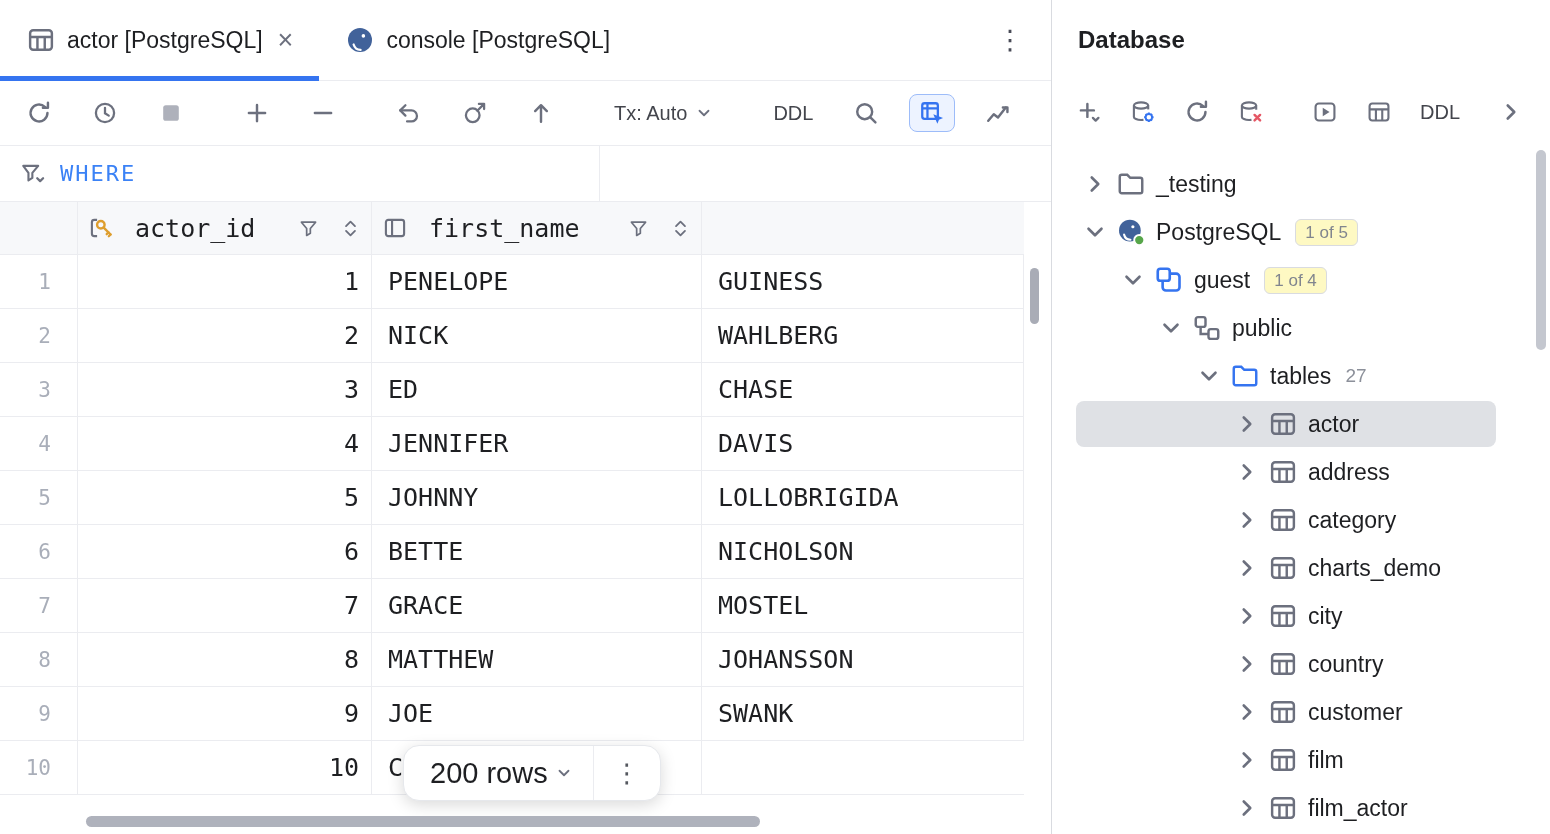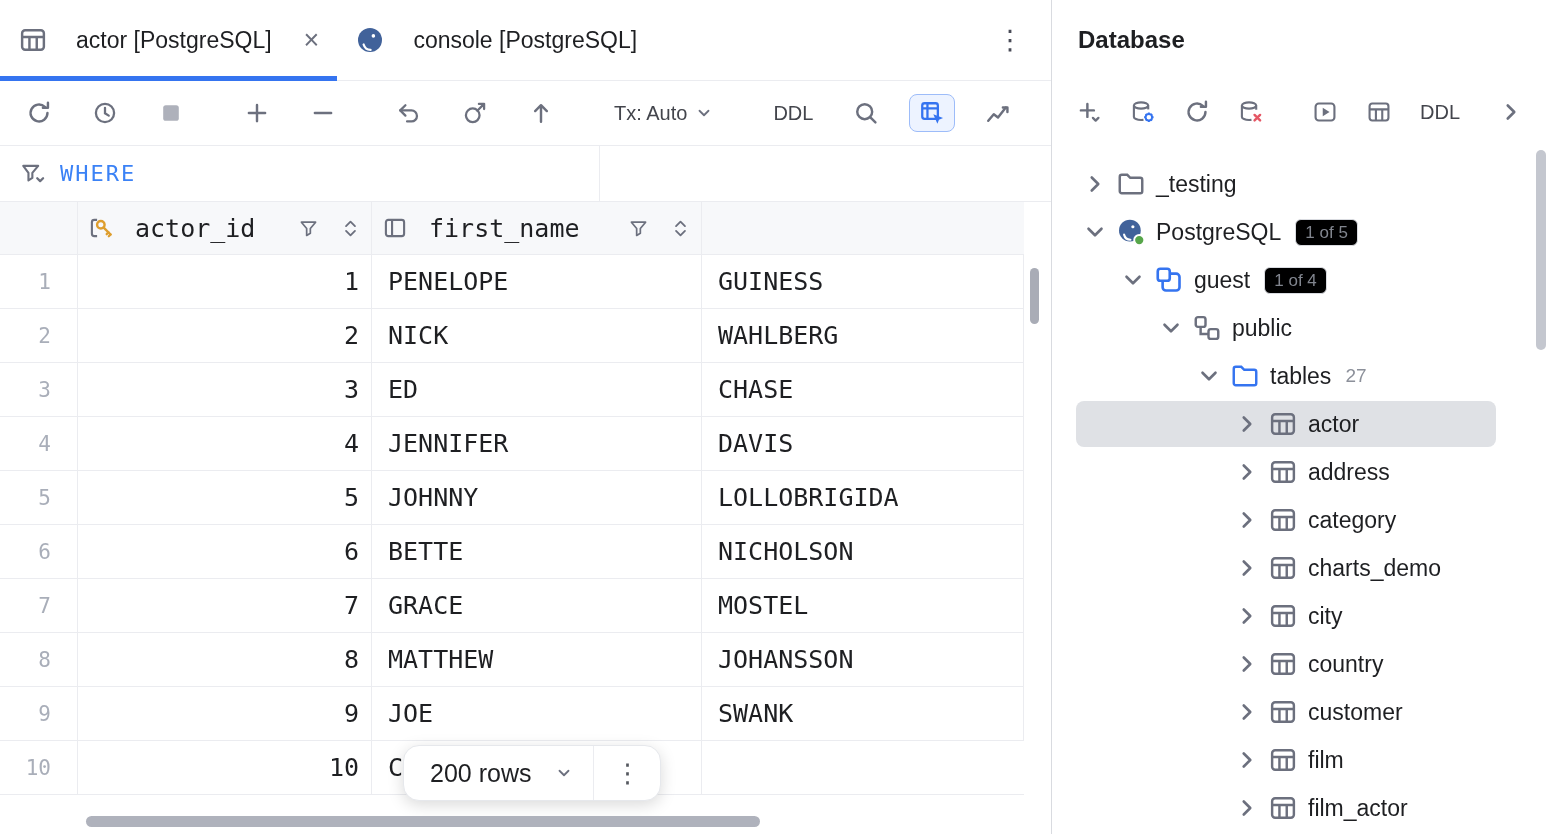--- a/index.html
+++ b/index.html
@@ -11,21 +11,21 @@
 
   
   .ic{width:26px;height:26px;display:block;flex-shrink:0}
   .ic.s{width:18px;height:18px}
   .ic.m{width:21px;height:21px}
   .ic.t{width:30px;height:30px}
   .g{color:#6C707E}.b{color:#3574F0}
 
   
   .tabbar{height:81px;display:flex;align-items:stretch;border-bottom:1px solid #EBECF0;flex-shrink:0}
-  .tab{display:flex;align-items:center;gap:28px;padding:0 18px;position:relative;font-size:23px}
+  .tab{display:flex;align-items:center;gap:11px;padding:0 26px;position:relative;font-size:23px}
   .tab.active::after{content:'';position:absolute;left:0;right:0;bottom:-1px;height:5px;background:#3574F0}
   .tab-close{color:#6C707E;font-size:27px;line-height:1;margin-left:4px}
   .tabbar-kebab{margin-left:auto;align-self:center;margin-right:24px;color:#494B57;font-size:27px;width:34px;text-align:center}
 
   
   .etoolbar{height:64px;display:flex;align-items:center;padding:0 14px 0 16px;gap:20px;flex-shrink:0}
   .tbtn{width:46px;height:38px;border-radius:8px;display:flex;align-items:center;justify-content:center;color:#6C707E;flex-shrink:0}
   .tbtn.sel{background:#EDF3FF;border:1px solid #9DBCF9;color:#3574F0}
   .ttext{font-size:20px;color:#43454C;display:flex;align-items:center;gap:8px;padding:0 10px;height:38px;border-radius:8px;flex-shrink:0}
   .sp4{width:4px}.sp8{width:8px}.sp12{width:12px}.sp16{width:16px}
@@ -45,40 +45,40 @@
   .spflex{flex:1}
   .c0{width:78px}.c1{width:294px}.c2{width:330px}.c3{width:322px}
   .grow{display:flex;width:1024px;height:54px;border-bottom:1px solid #EBECF0}
   .gc{display:flex;align-items:center;border-right:1px solid #EBECF0;height:100%;white-space:nowrap;overflow:hidden}
   .gc.num{justify-content:flex-end;padding-right:26px;color:#A9AEB9;font-size:21px}
   .gc.idv{justify-content:flex-end;padding-right:12px}
   .gc.txt{padding-left:16px}
 
   
   .pager{position:absolute;left:403px;top:745px;height:56px;display:flex;align-items:center;background:#fff;border:1px solid #E6E8EC;border-radius:16px;box-shadow:0 4px 16px rgba(0,0,0,0.15);padding-left:26px;font-family:"Liberation Sans",sans-serif;z-index:5}
-  .pager-label{font-size:25px;color:#1E1F22;margin-right:24px}
+  .pager-label{font-size:29px;color:#1E1F22;margin-right:7px}
   .pdiv{width:1px;align-self:stretch;background:#EBECF0;margin-left:20px}
   .pkebab{width:66px;text-align:center;color:#55585F;font-size:26px}
 
   
   .vthumb{position:absolute;right:12px;top:268px;width:9px;height:56px;background:#A9ACB6;border-radius:5px;z-index:4}
   .hthumb{position:absolute;left:86px;bottom:7px;width:674px;height:11px;background:#AFB2BC;border-radius:6px;z-index:6}
   .tscroll{position:absolute;right:4px;top:150px;width:10px;height:200px;background:#C4C7CF;border-radius:5px;z-index:4}
 
   
   .db-header{height:80px;display:flex;align-items:center;padding-left:26px;font-size:24px;font-weight:700;color:#1E1F22;flex-shrink:0}
   .db-toolbar{height:64px;display:flex;align-items:center;padding:0 16px 0 14px;gap:8px;flex-shrink:0}
   .tree{flex:1;overflow:hidden;padding-top:16px;font-size:23px}
   .trow{height:48px;display:flex;align-items:center;position:relative;isolation:isolate}
   .trow .chev{width:26px;height:26px;color:#6C707E;flex-shrink:0}
   .ticon{width:30px;height:30px;margin:0 10px 0 8px;flex-shrink:0}
   .d0{padding-left:30px}.d1{padding-left:68px}.d2{padding-left:106px}.d3{padding-left:144px}.d4{padding-left:182px}
   .trow.selected::before{content:'';position:absolute;left:24px;width:420px;top:1px;bottom:1px;background:#DFE1E5;border-radius:8px;z-index:-1}
   .tlabel{color:#1E1F22}
-  .badge{margin-left:14px;font-size:17px;color:#81858E;background:#000000;border:1px solid #D9DBE0;border-radius:6px;padding:4px 9px;line-height:1}
+  .badge{margin-left:14px;font-size:17px;color:#81858E;background:#fef9c3;border:1px solid #D9DBE0;border-radius:6px;padding:4px 9px;line-height:1}
   .count{margin-left:14px;color:#8C909A;font-size:19px}
 </style>
 </head>
 <body>
 
 <svg width="0" height="0" style="position:absolute" aria-hidden="true">
   <defs>
     <symbol id="i-cr" viewBox="0 0 16 16">
         <path d="M6 4l4 4-4 4" fill="none" stroke="currentColor" stroke-width="1.6" stroke-linecap="round" stroke-linejoin="round"></path>
       </symbol>

